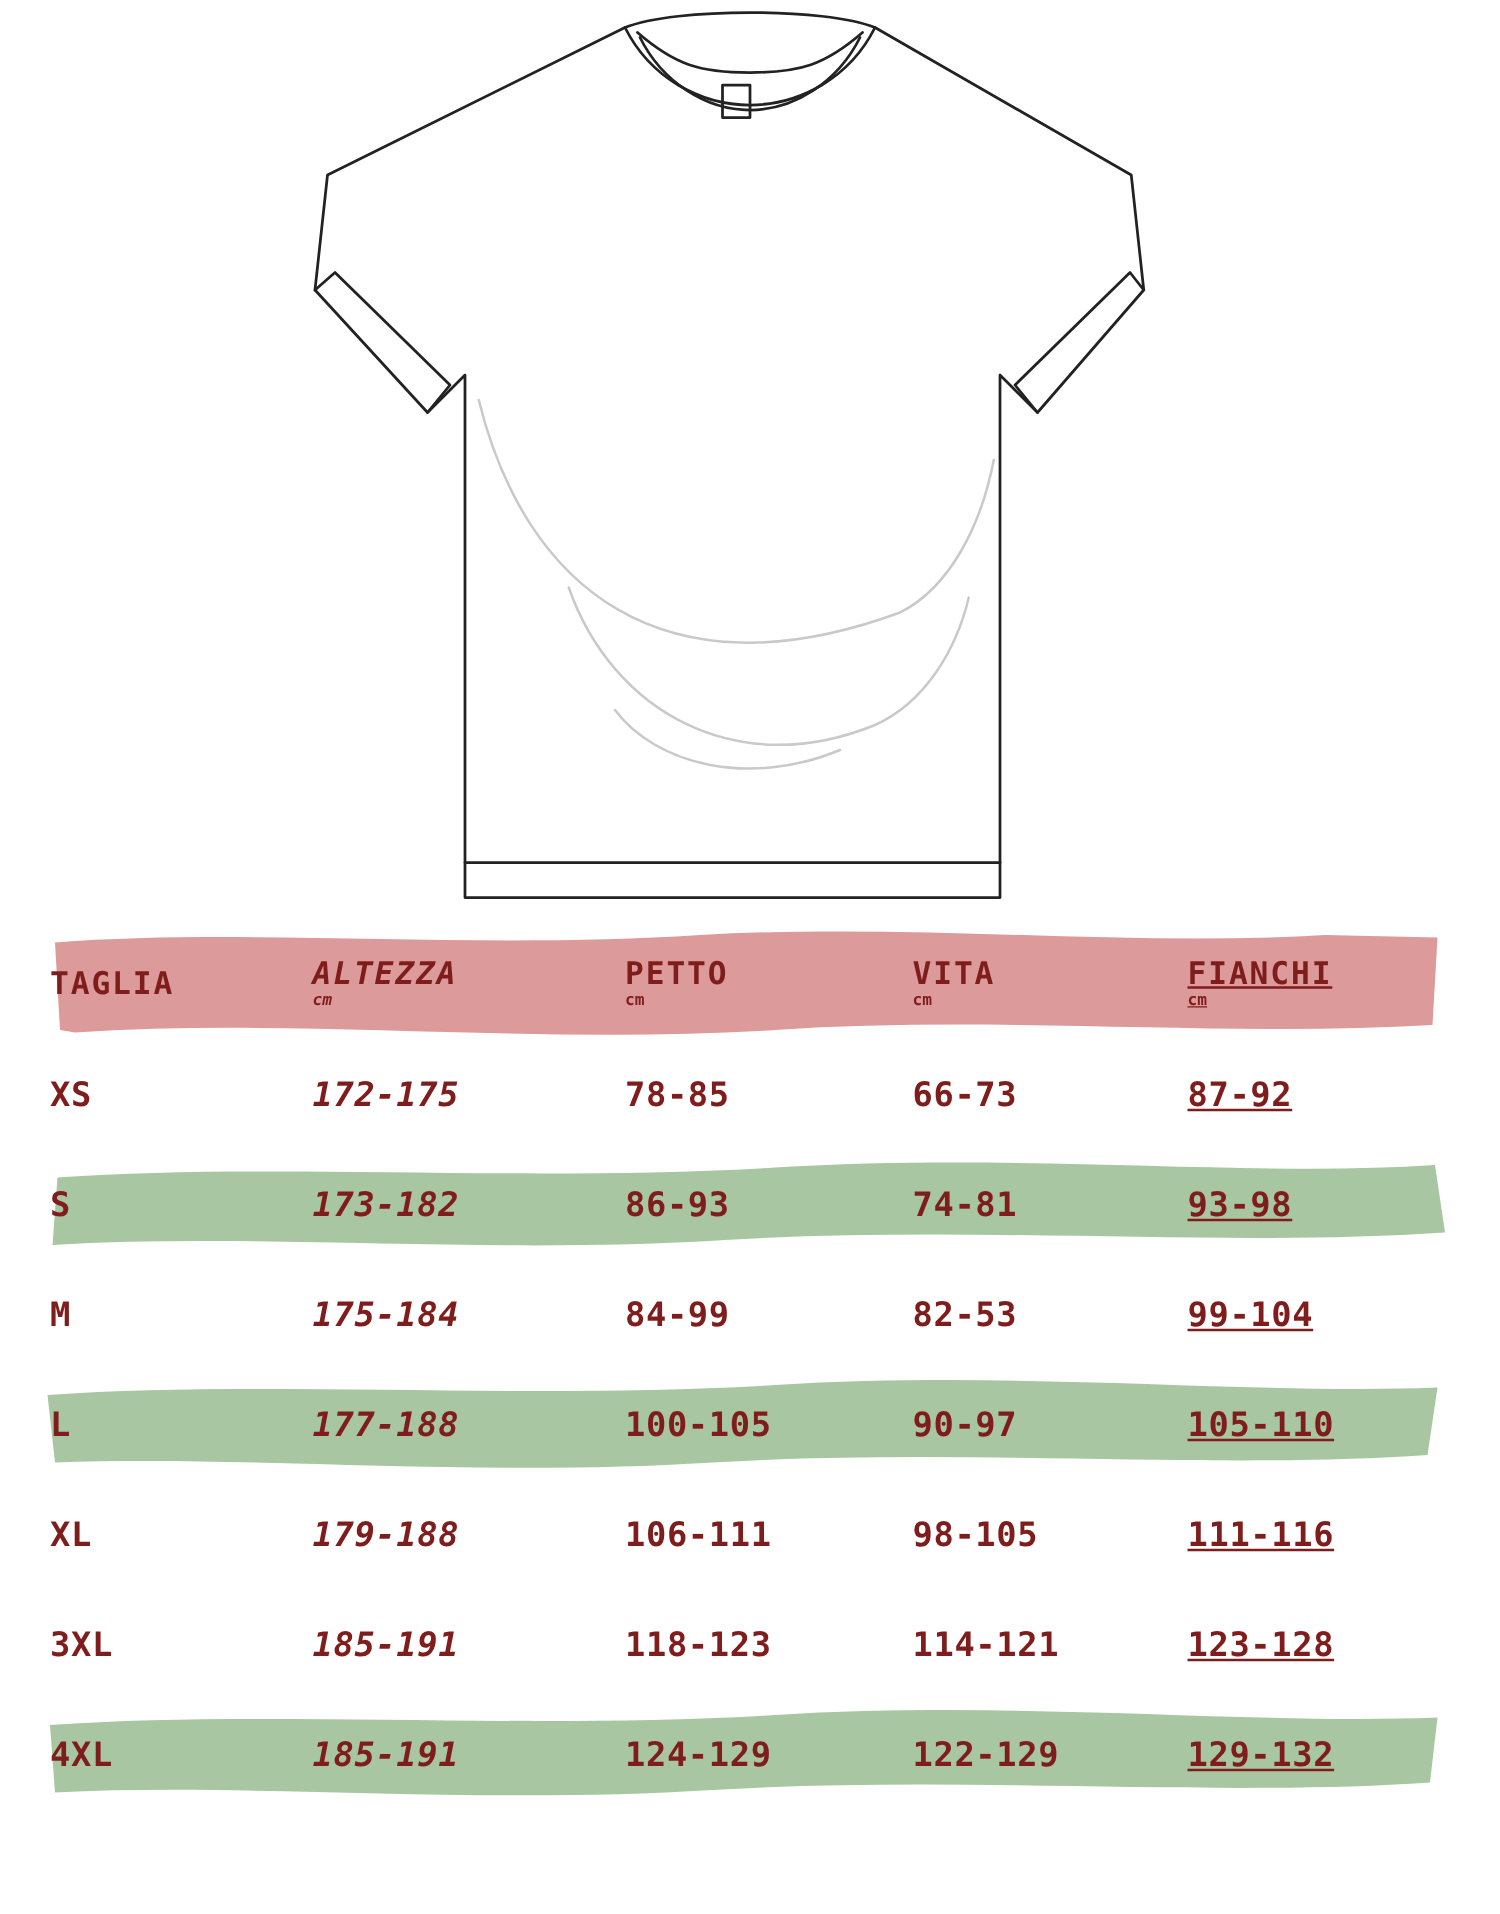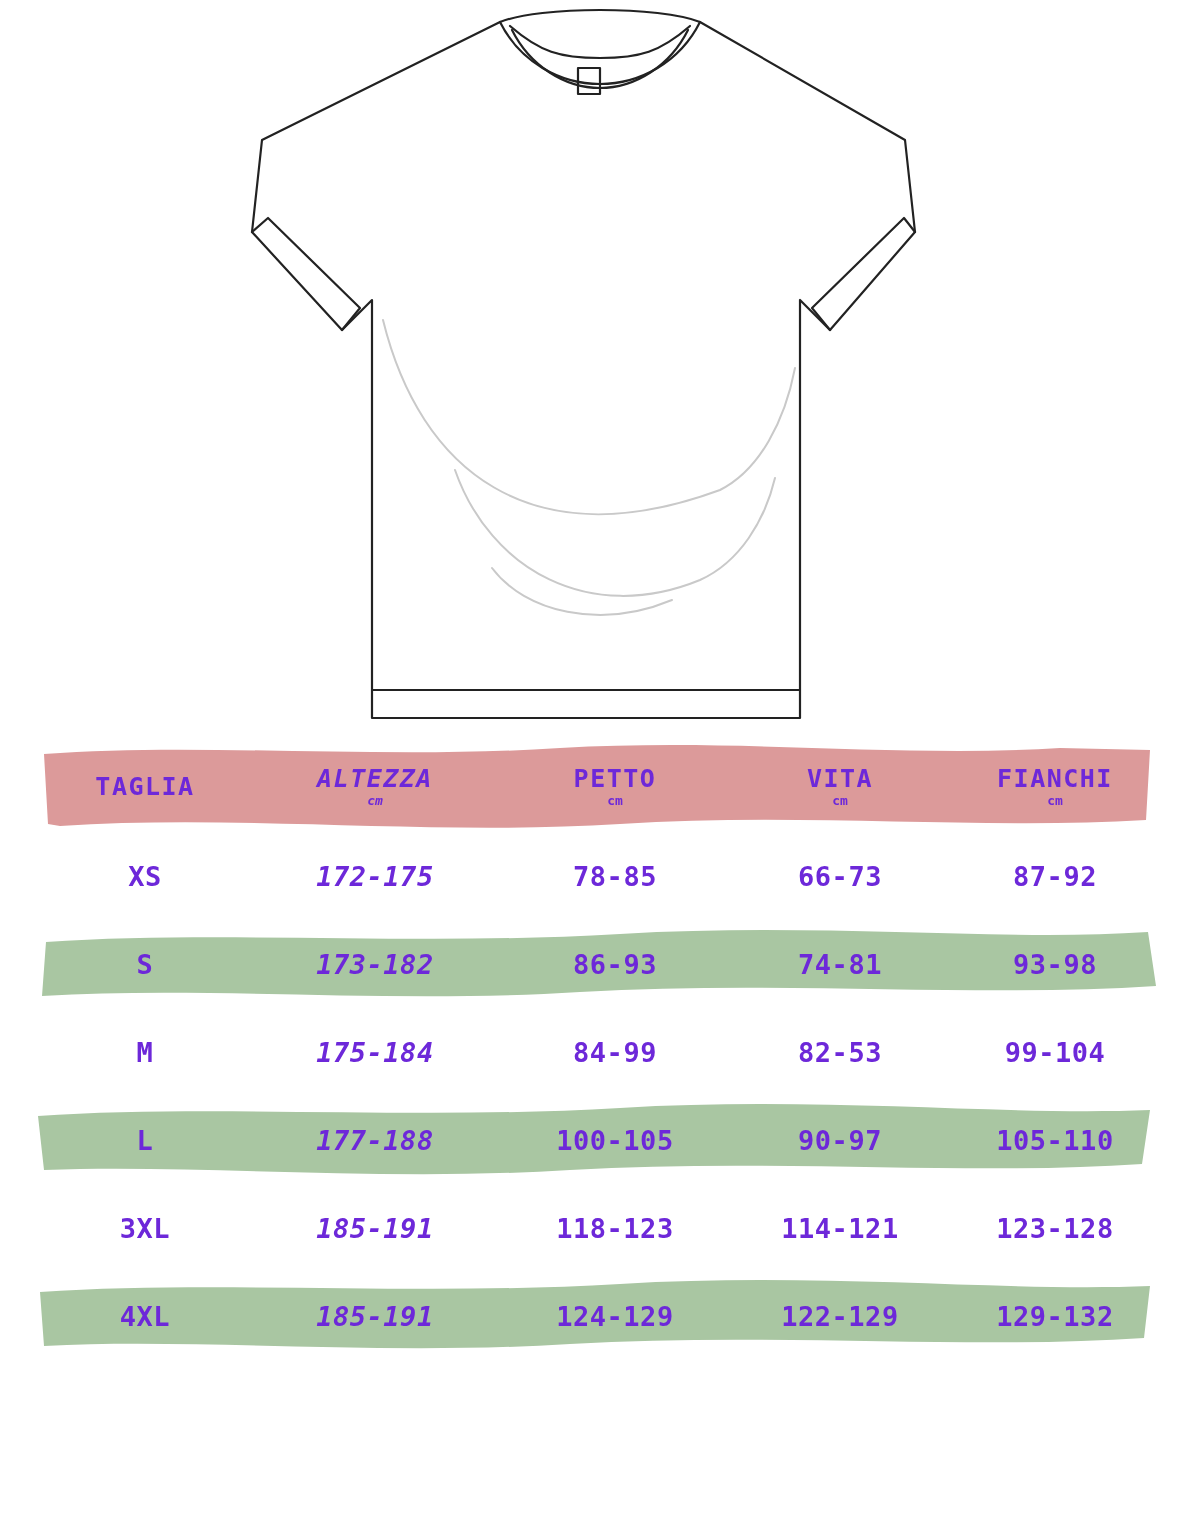--- a/index.html
+++ b/index.html
@@ -48,32 +48,31 @@
     position: relative;
     z-index: 1;
     display: flex;
     align-items: center;
     height: 88px;
     padding: 0 40px;
     box-sizing: border-box;
   }
 
   .cell {
-    text-align: center;
     font-size: 27px;
     font-weight: bold;
-    color: #6d28d9;
+    color: #7f1d1d;
     letter-spacing: 0.5px;
   }
 
   .c-taglia  { width: 210px; }
   .c-altezza { width: 250px; font-style: italic; }
   .c-petto   { width: 230px; }
   .c-vita    { width: 220px; }
-  .c-fianchi { width: 210px; }
+  .c-fianchi { width: 210px; text-decoration: underline; }
 
   .header-row .cell {
     font-size: 25px;
     letter-spacing: 1.5px;
   }
   .header-row .unit {
     display: block;
     font-size: 13px;
     font-weight: bold;
     letter-spacing: 0;
@@ -199,20 +198,29 @@
     </svg>
     <div class="cells">
       <div class="cell c-taglia">L</div>
       <div class="cell c-altezza">177-188</div>
       <div class="cell c-petto">100-105</div>
       <div class="cell c-vita">90-97</div>
       <div class="cell c-fianchi">105-110</div>
     </div>
   </div>
 
+  <div class="row">
+    <div class="cells">
+      <div class="cell c-taglia">XL</div>
+      <div class="cell c-altezza">179-188</div>
+      <div class="cell c-petto">106-111</div>
+      <div class="cell c-vita">98-105</div>
+      <div class="cell c-fianchi">111-116</div>
+    </div>
+  </div>
 
 
   <div class="row">
     <div class="cells">
       <div class="cell c-taglia">3XL</div>
       <div class="cell c-altezza">185-191</div>
       <div class="cell c-petto">118-123</div>
       <div class="cell c-vita">114-121</div>
       <div class="cell c-fianchi">123-128</div>
     </div>

